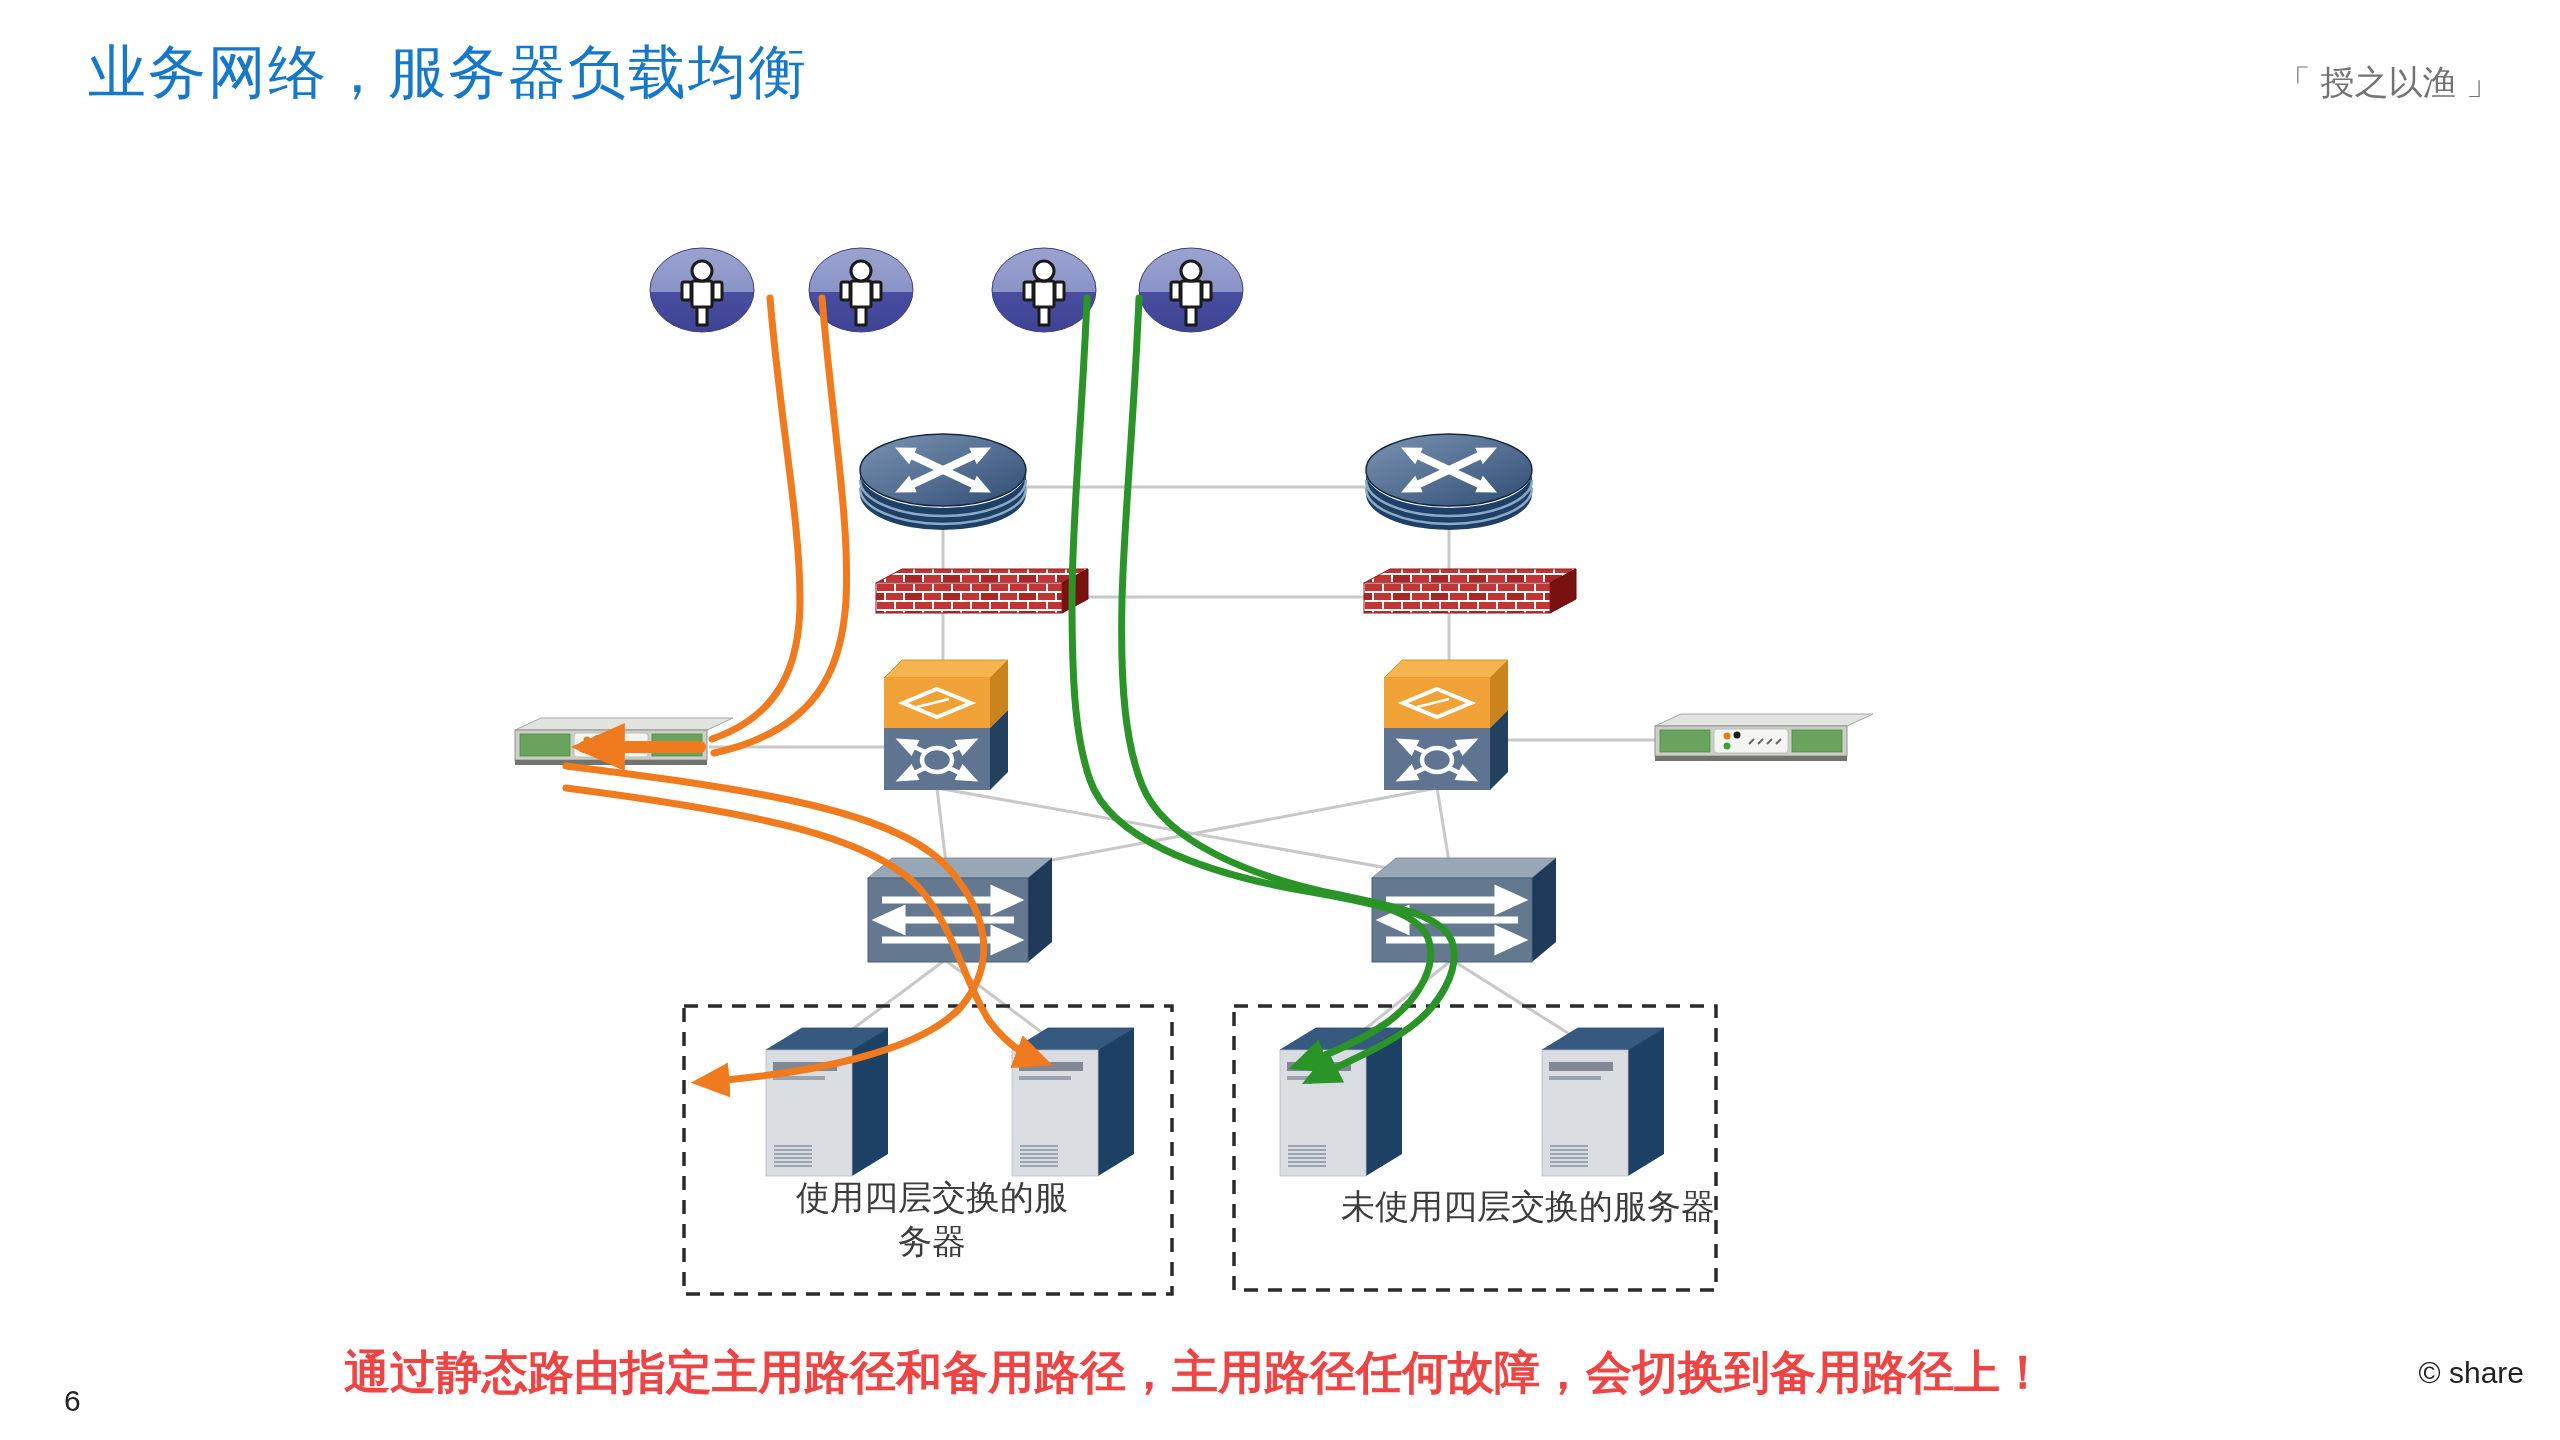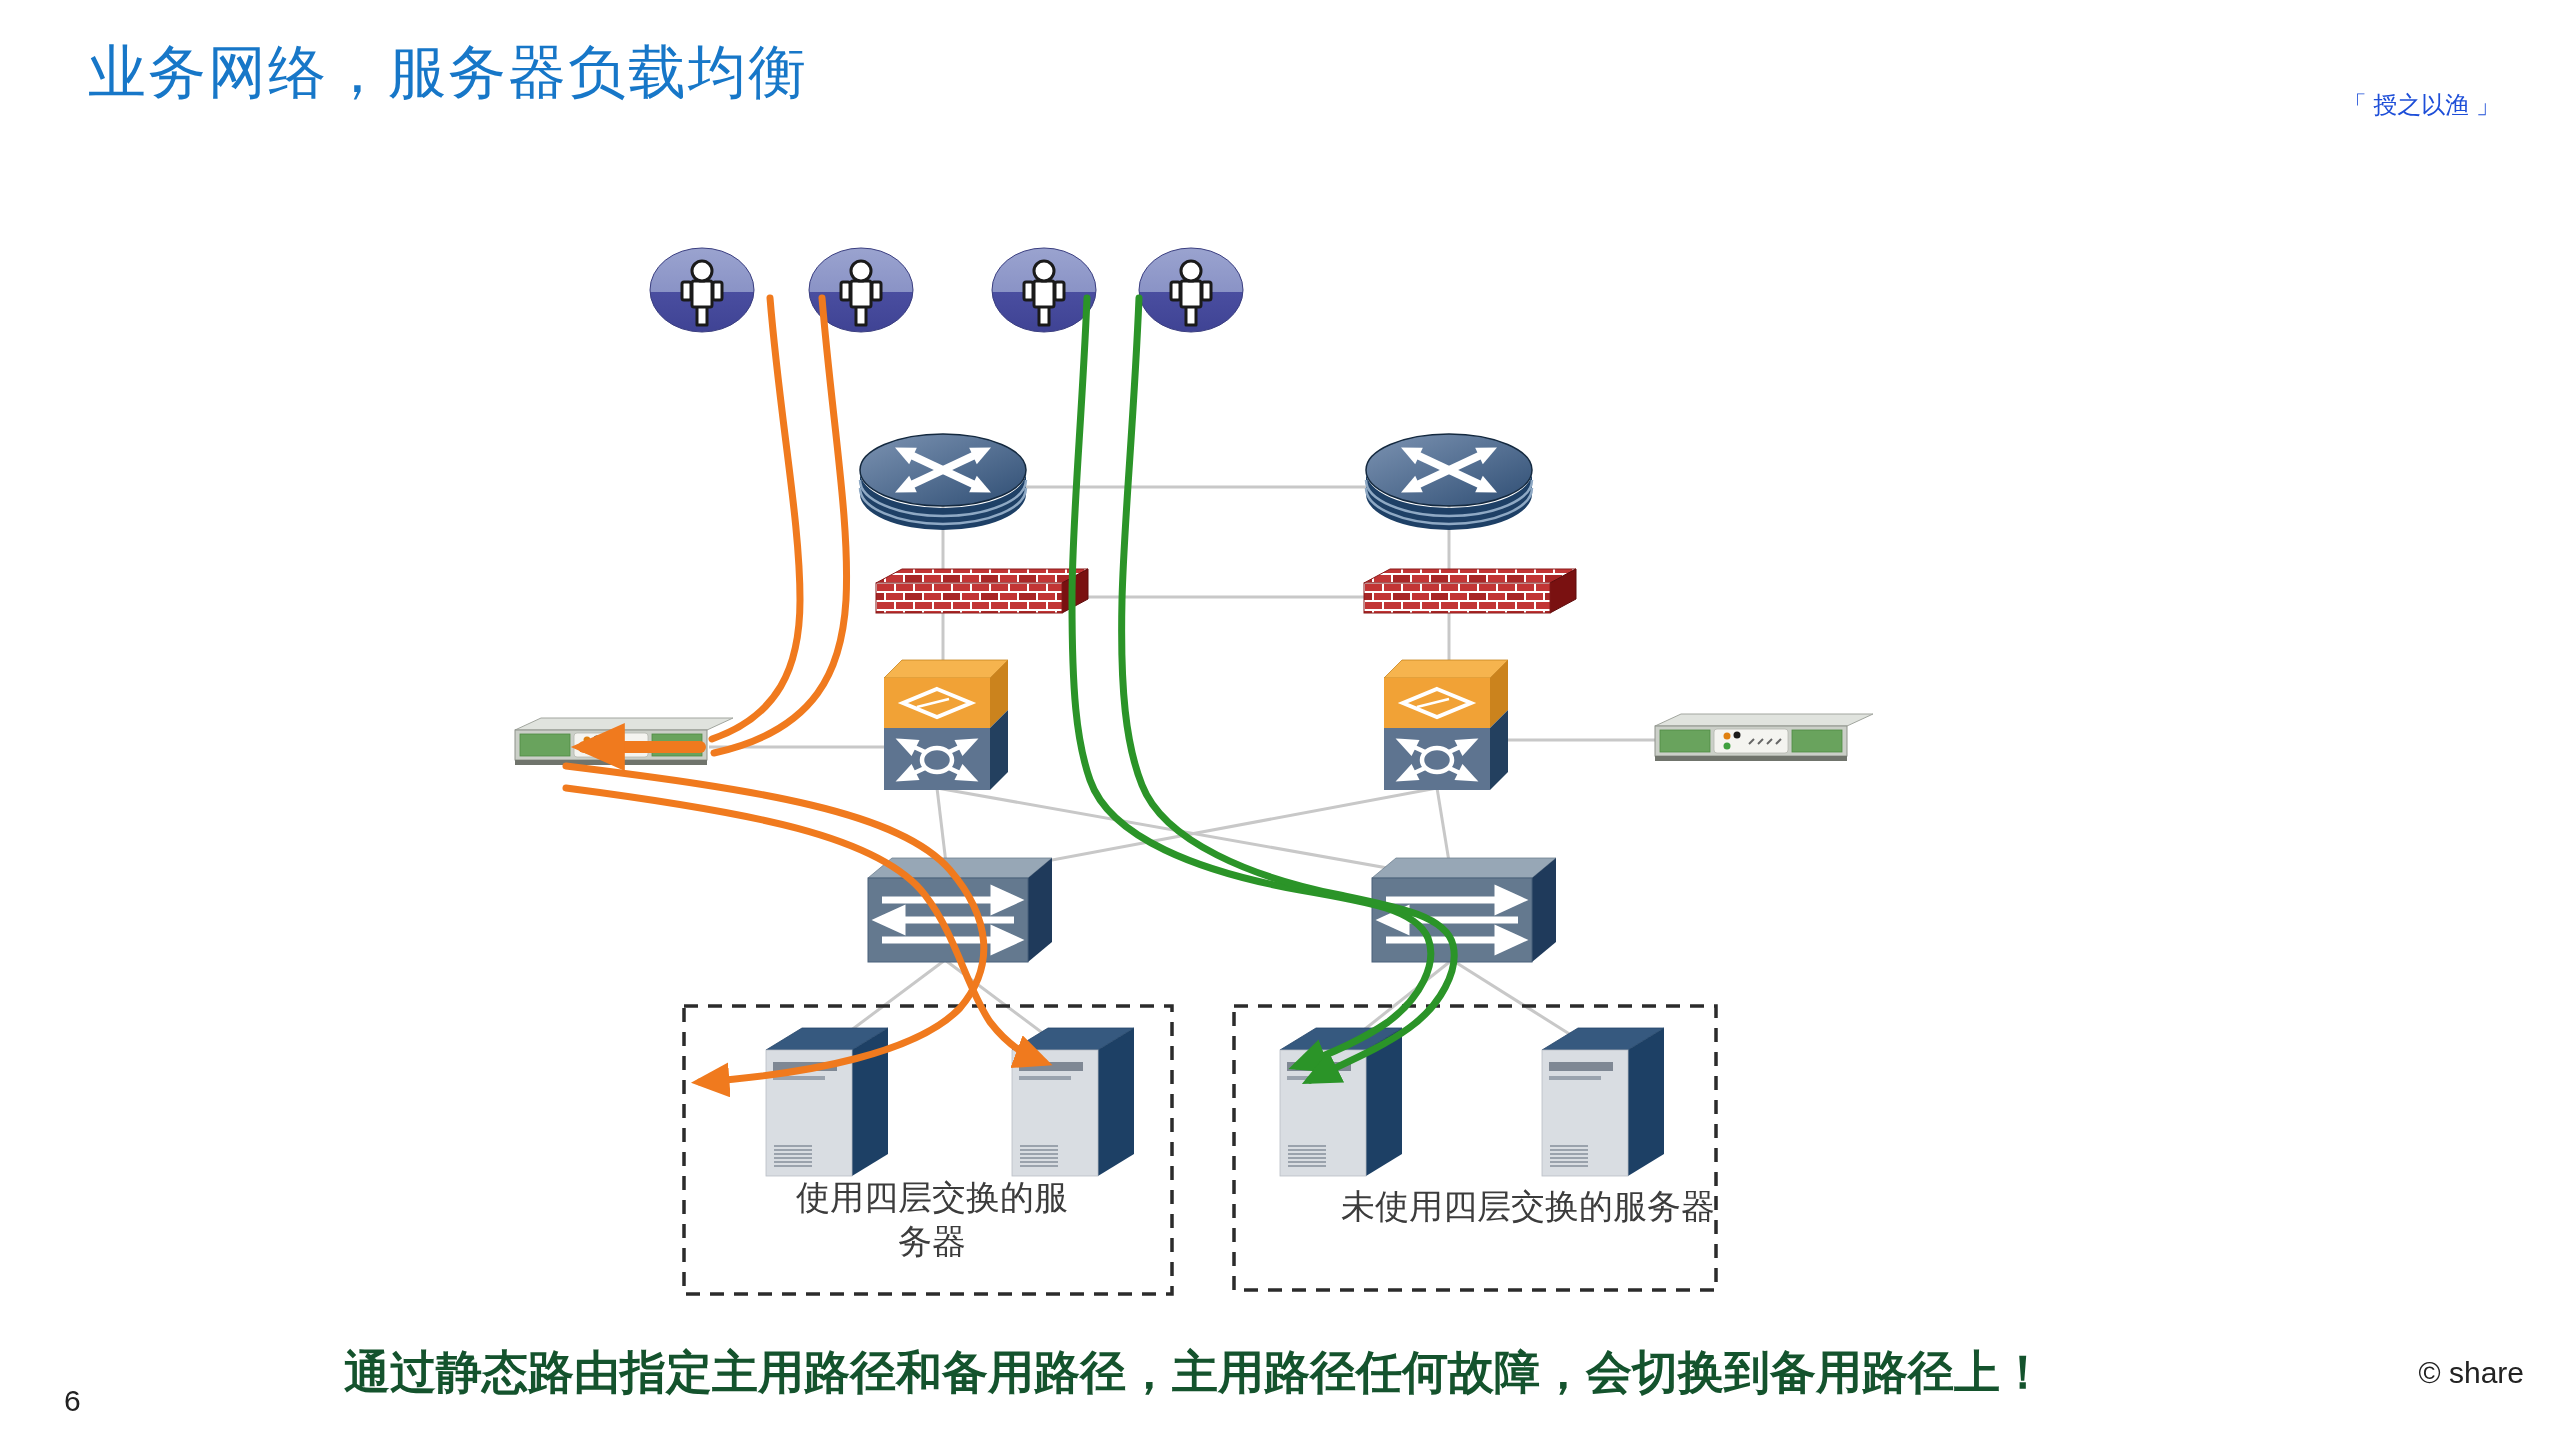--- a/index.html
+++ b/index.html
@@ -1,25 +1,25 @@
 <!DOCTYPE html>
 <html><head>
 <meta charset="utf-8">
 <style>
   html,body{margin:0;padding:0;background:#fff;}
   .slide{position:relative;width:2560px;height:1424px;background:#ffffff;overflow:hidden;
          font-family:"Liberation Sans","DejaVu Sans",sans-serif;}
   .diagram{position:absolute;left:0;top:0;width:2560px;height:1440px;}
   .title{position:absolute;left:88px;top:34px;font-size:58px;color:#1777C8;letter-spacing:2px;white-space:nowrap;}
-  .badge{position:absolute;right:60px;top:89px;font-size:24px;color:#1d4ed8;white-space:nowrap;}
+  .badge{position:absolute;right:60px;top:60px;font-size:34px;color:#737373;white-space:nowrap;}
   .caption{position:absolute;color:#3C3C3C;font-size:34px;text-align:center;}
   .caption-left{left:782px;top:1178px;width:300px;line-height:1.3;font-family:Liberation Mono, monospace;}
   .caption-right{left:1308px;top:1184px;width:440px;white-space:nowrap;}
   .note{position:absolute;left:180px;top:1342px;width:2030px;text-align:center;
-        font-size:46px;font-weight:bold;color:#14532d;white-space:nowrap;}
+        font-size:46px;font-weight:bold;color:#ef4444;white-space:nowrap;}
   .page-num{position:absolute;left:64px;top:1384px;font-size:30px;color:#222;}
   .copyright{position:absolute;right:36px;top:1356px;font-size:30px;color:#222;}
   .dashed{fill:none;stroke:#2B2B2B;stroke-width:3.5;stroke-dasharray:14 10;}
   .flow{fill:none;stroke-linecap:round;}
 </style>
 </head>
 <body>
 
 <div class="slide">
 

